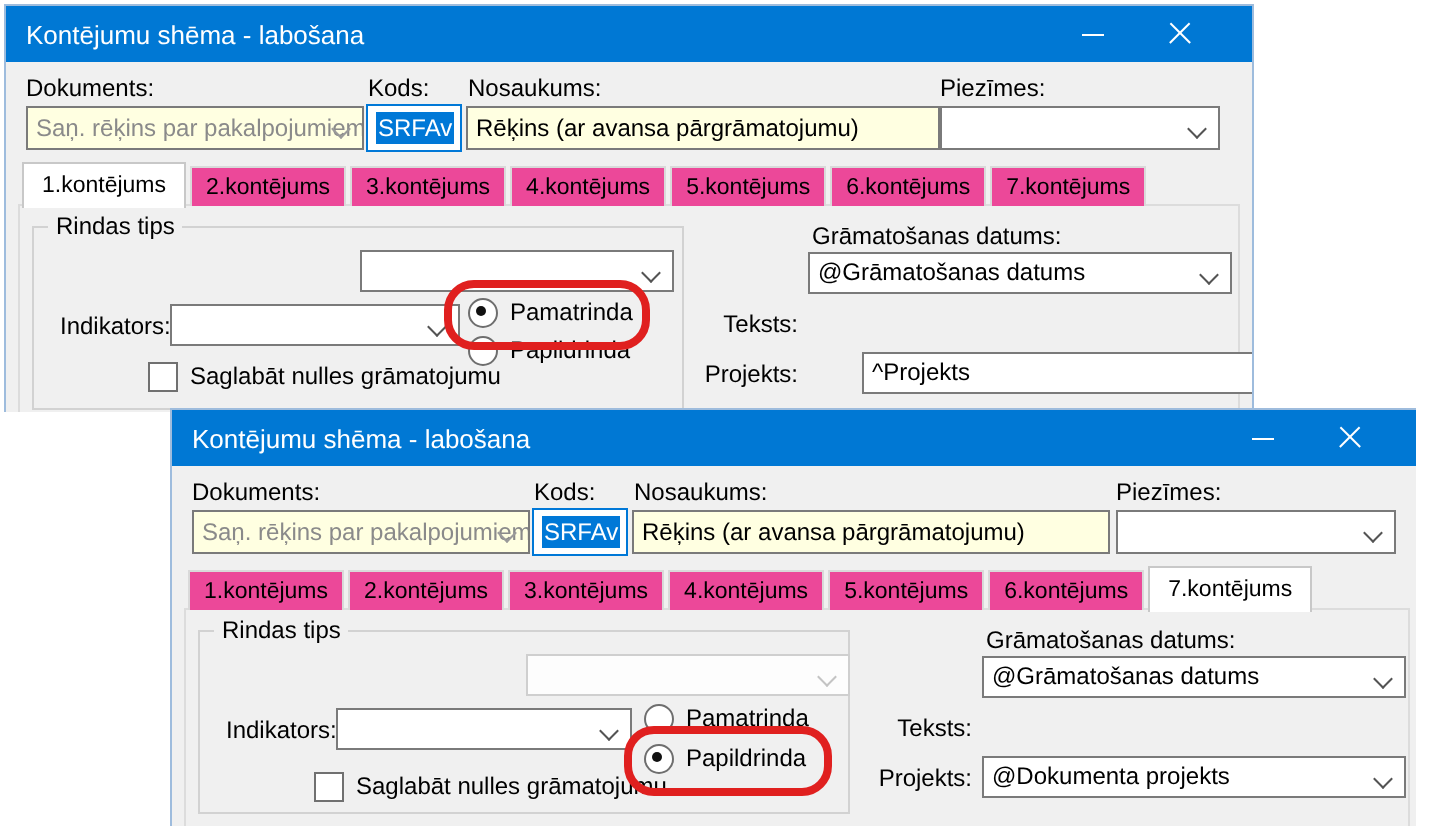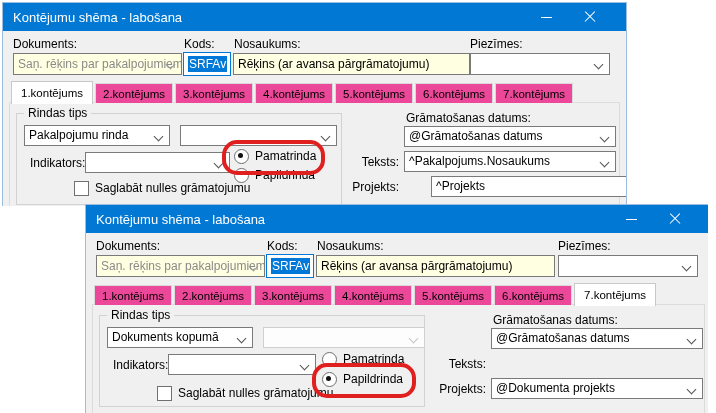--- a/index.html
+++ b/index.html
@@ -102,24 +102,20 @@
       <div class="tab">4.kontējums</div>
       <div class="tab">5.kontējums</div>
       <div class="tab">6.kontējums</div>
       <div class="tab">7.kontējums</div>
     </div>
     <div class="panel"></div>
 
     <div class="group">
       <span class="group-label">Rindas tips</span>
     </div>
-    <div class="fld" style="left:21px;top:122px;width:146px;height:21px;line-height:19px;">
-      <span>Pakalpojumu rinda</span>
-      <span class="chev"></span>
-    </div>
     <div class="fld" style="left:177px;top:122px;width:157px;height:21px;line-height:19px;">
       <span class="chev"></span>
     </div>
 
     <span class="lbl" style="left:27px;top:153px;">Indikators:</span>
     <div class="fld" style="left:82px;top:149px;width:145px;height:21px;line-height:19px;">
       <span></span>
       <span class="chev"></span>
     </div>
 
@@ -138,24 +134,20 @@
       <span>Saglabāt nulles grāmatojumu</span>
     </div>
 
     <span class="lbl" style="left:403px;top:108px;">Grāmatošanas datums:</span>
     <div class="fld" style="left:401px;top:123px;width:212px;height:21px;line-height:19px;">
       <span>@Grāmatošanas datums</span>
       <span class="chev"></span>
     </div>
 
     <span class="lbl-r" style="left:300px;top:152px;width:96px;">Teksts:</span>
-    <div class="fld" style="left:401px;top:148px;width:212px;height:21px;line-height:19px;">
-      <span>^Pakalpojums.Nosaukums</span>
-      <span class="chev"></span>
-    </div>
 
     <span class="lbl-r" style="left:300px;top:177px;width:96px;">Projekts:</span>
     <div class="fld" style="left:401px;top:173px;width:212px;height:21px;line-height:19px;margin-left:27px;">
       <span>^Projekts</span>
       <span class="chev"></span>
     </div>
   </div>
 
   <div class="win" style="left:85px;top:204px;width:627px;height:209px;">
     <div class="titlebar">
@@ -199,24 +191,20 @@
       <div class="tab">4.kontējums</div>
       <div class="tab">5.kontējums</div>
       <div class="tab">6.kontējums</div>
       <div class="tab active">7.kontējums</div>
     </div>
     <div class="panel"></div>
 
     <div class="group">
       <span class="group-label">Rindas tips</span>
     </div>
-    <div class="fld" style="left:21px;top:122px;width:146px;height:21px;line-height:19px;">
-      <span>Dokuments kopumā</span>
-      <span class="chev"></span>
-    </div>
     <div class="fld disabled" style="left:177px;top:122px;width:162px;height:21px;line-height:19px;">
       <span></span>
       <span class="chev"></span>
     </div>
 
     <span class="lbl" style="left:27px;top:153px;">Indikators:</span>
     <div class="fld" style="left:82px;top:149px;width:148px;height:21px;line-height:19px;">
       <span></span>
       <span class="chev"></span>
     </div>

